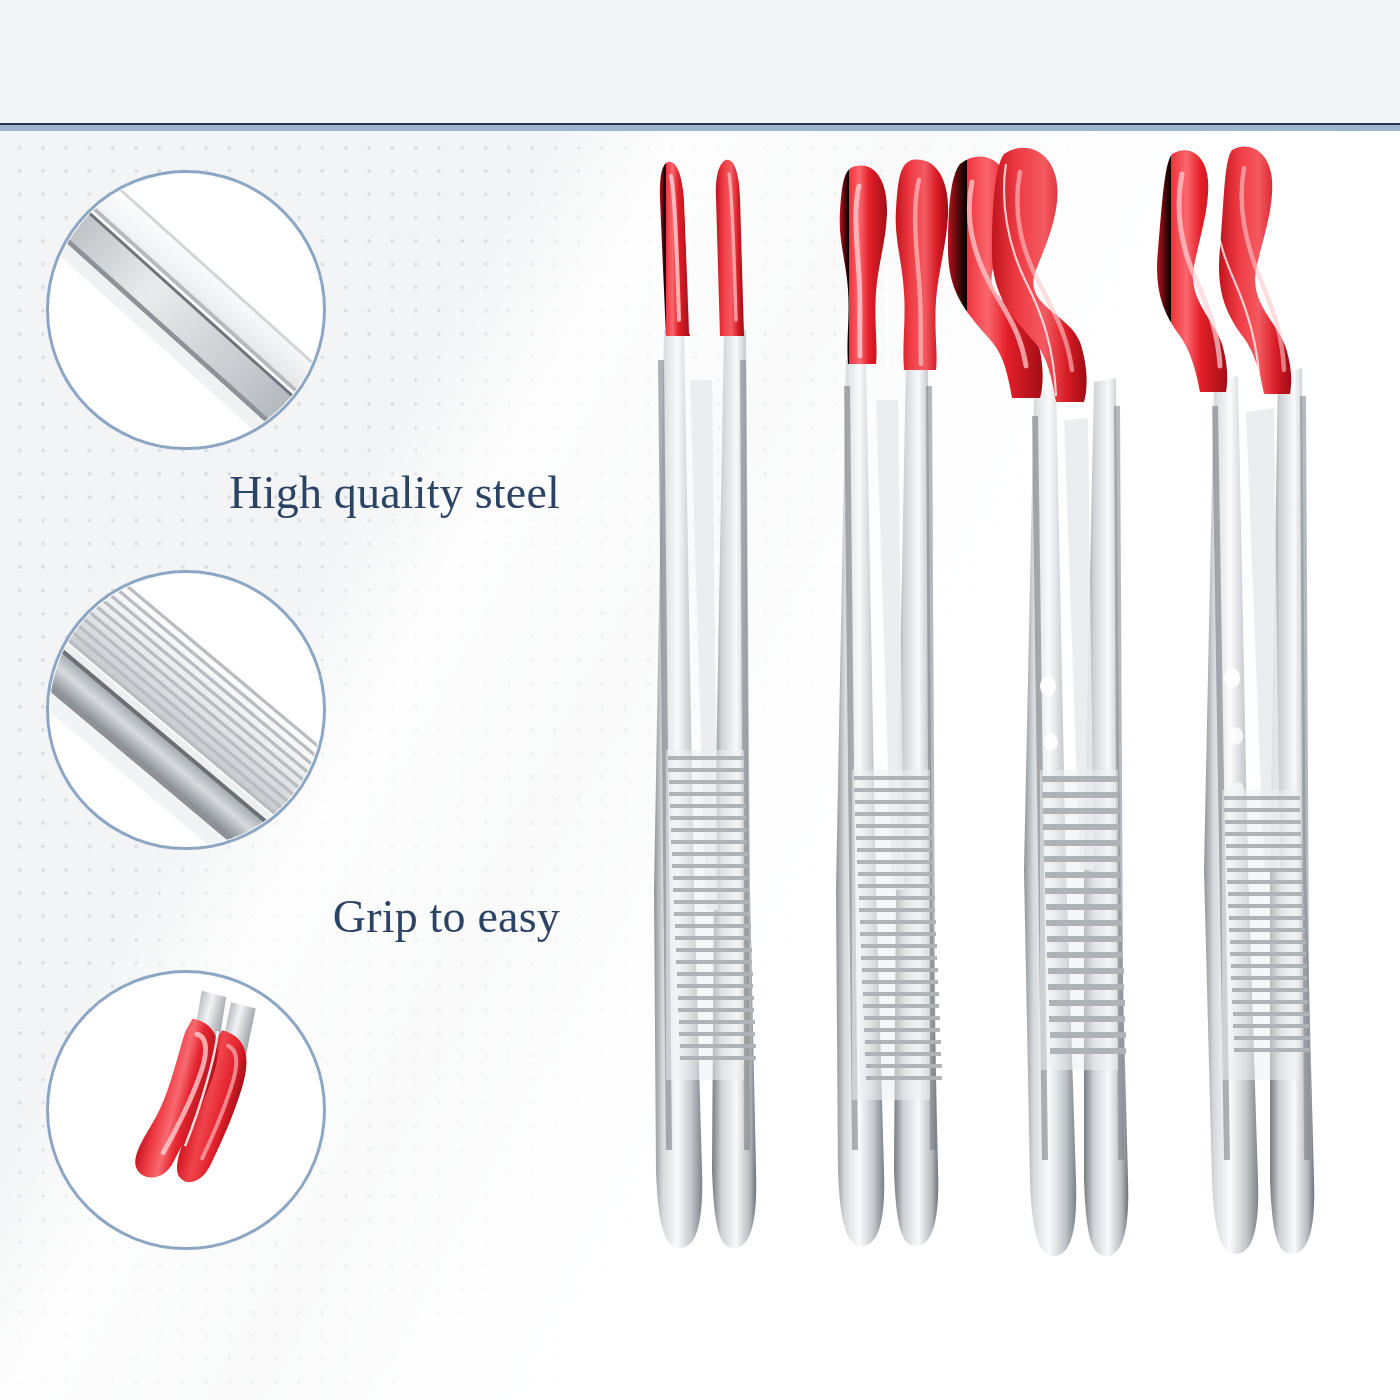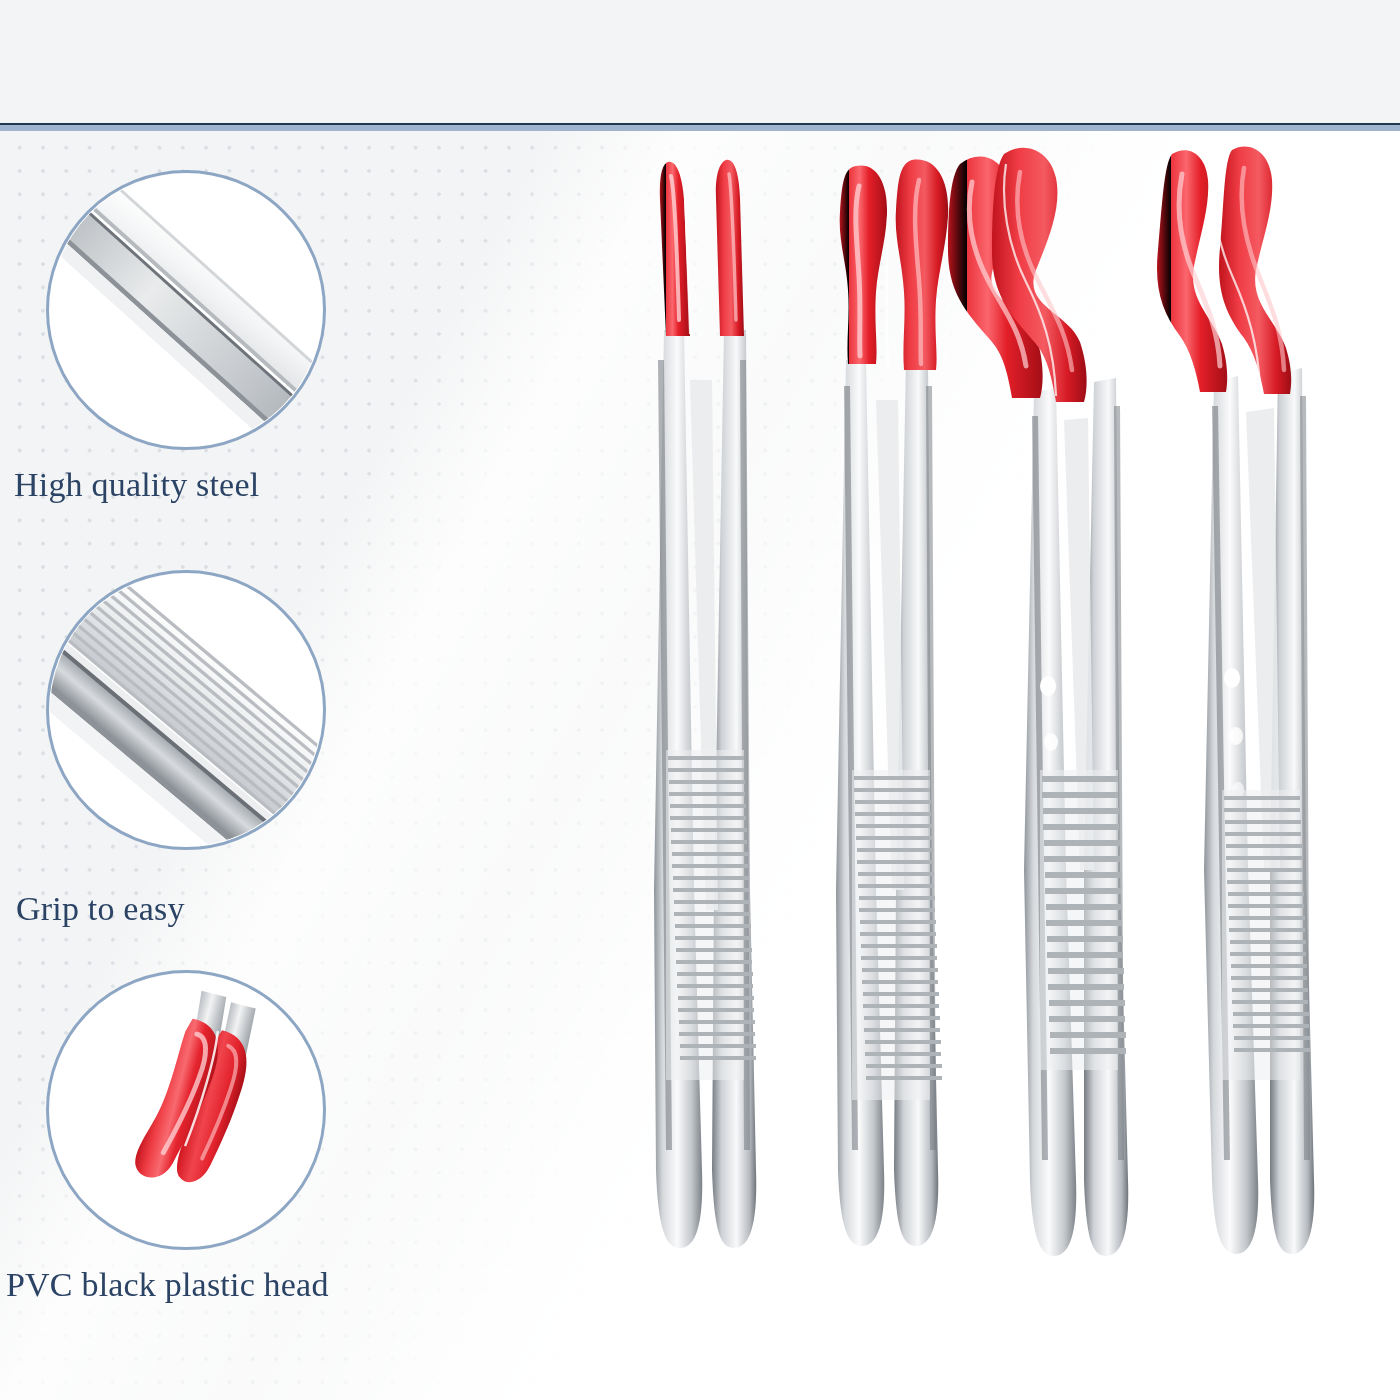--- a/index.html
+++ b/index.html
@@ -69,23 +69,23 @@
     background:#ffffff;
     border:3px solid #8da6c4;
     overflow:hidden;
     box-sizing:border-box;
   }
   .bubble svg{display:block;width:100%;height:100%;}
 
   .feature-label{
     margin-top:16px;
     font-family:"Liberation Serif",serif;
-    font-size:34px;
+    font-size:46px;
     color:#2b4365;
-    text-align:left;
+    text-align:right;
     width:560px;
     white-space:nowrap;
     letter-spacing:.2px;
   }
   .feature-1 .feature-label{padding-left:14px;box-sizing:border-box;}
   .feature-2 .feature-label{padding-left:16px;box-sizing:border-box;margin-top:40px;}
   .feature-3 .feature-label{padding-left:6px;box-sizing:border-box;}
 
   
   .product-stage{
@@ -231,21 +231,20 @@
                        C134 218 112 222 104 208 C98 196 106 176 112 154
                        C120 124 118 82 120 62 Z" fill="url(#f3r)"></path>
 
               <path d="M132 62 C144 62 148 80 145 104 C142 134 134 166 128 188" stroke="#ffd6d8" stroke-width="5" fill="none" opacity=".75" stroke-linecap="round"></path>
               <path d="M166 66 C178 68 181 86 179 108 C177 136 172 164 168 184" stroke="#ffc9cc" stroke-width="4" fill="none" opacity=".6" stroke-linecap="round"></path>
               <path d="M152 54 C156 80 154 130 148 176" stroke="#ffffff" stroke-width="2.5" fill="none" opacity=".85"></path>
             </g>
           </g>
         </svg>
       </div>
-      <div class="feature-label">PVC black plastic head</div>
     </div>
 
   </div>
 
   <div class="product-stage">
     <svg viewBox="0 0 860 1270">
       <defs>
 
         <linearGradient id="armL" x1="0" y1="0" x2="1" y2="0">
           <stop offset="0%" stop-color="#8e949a"></stop>

